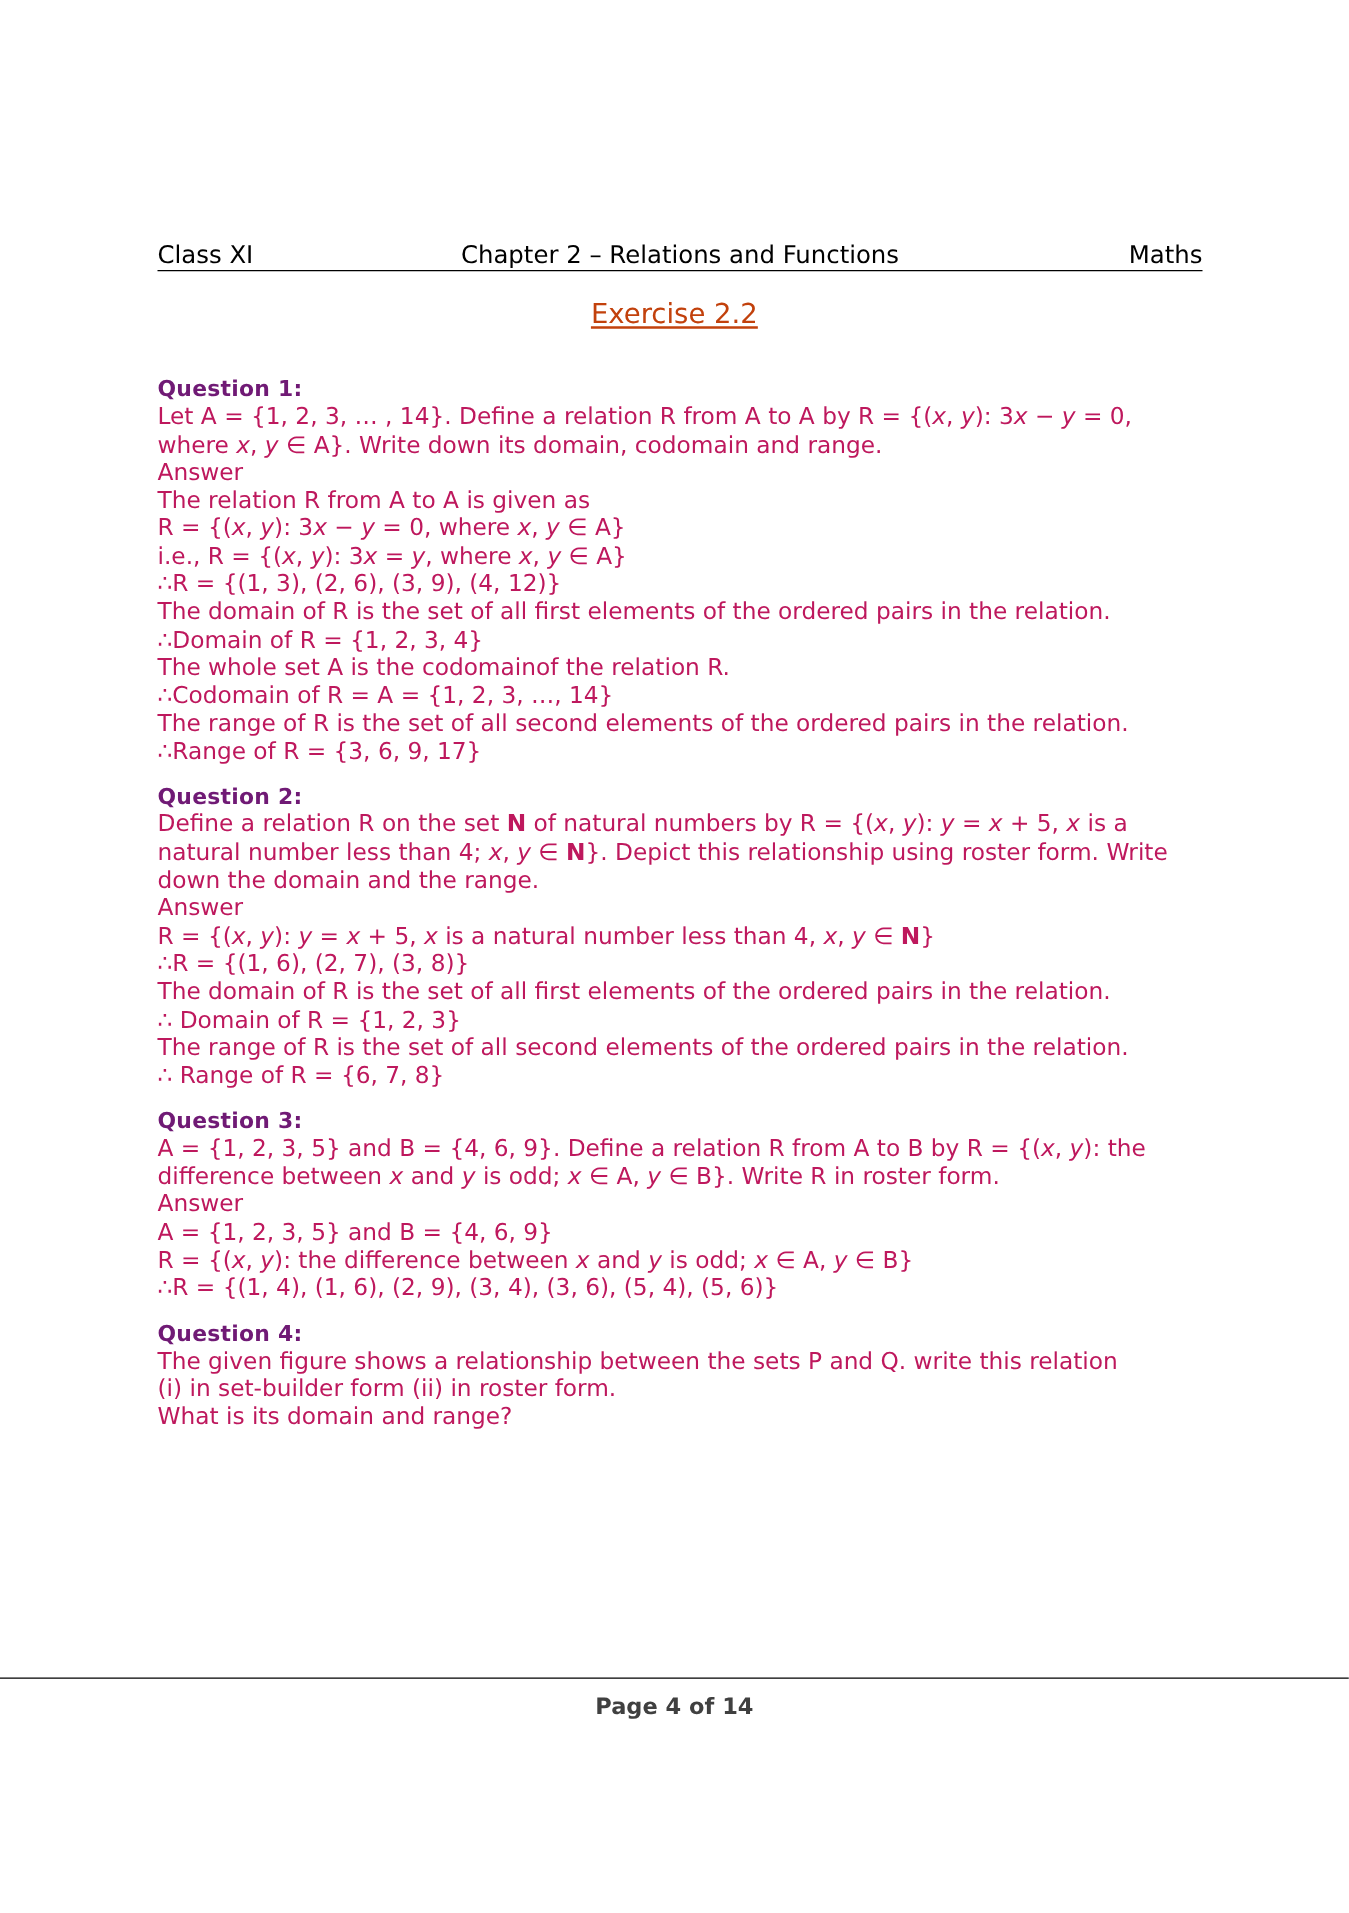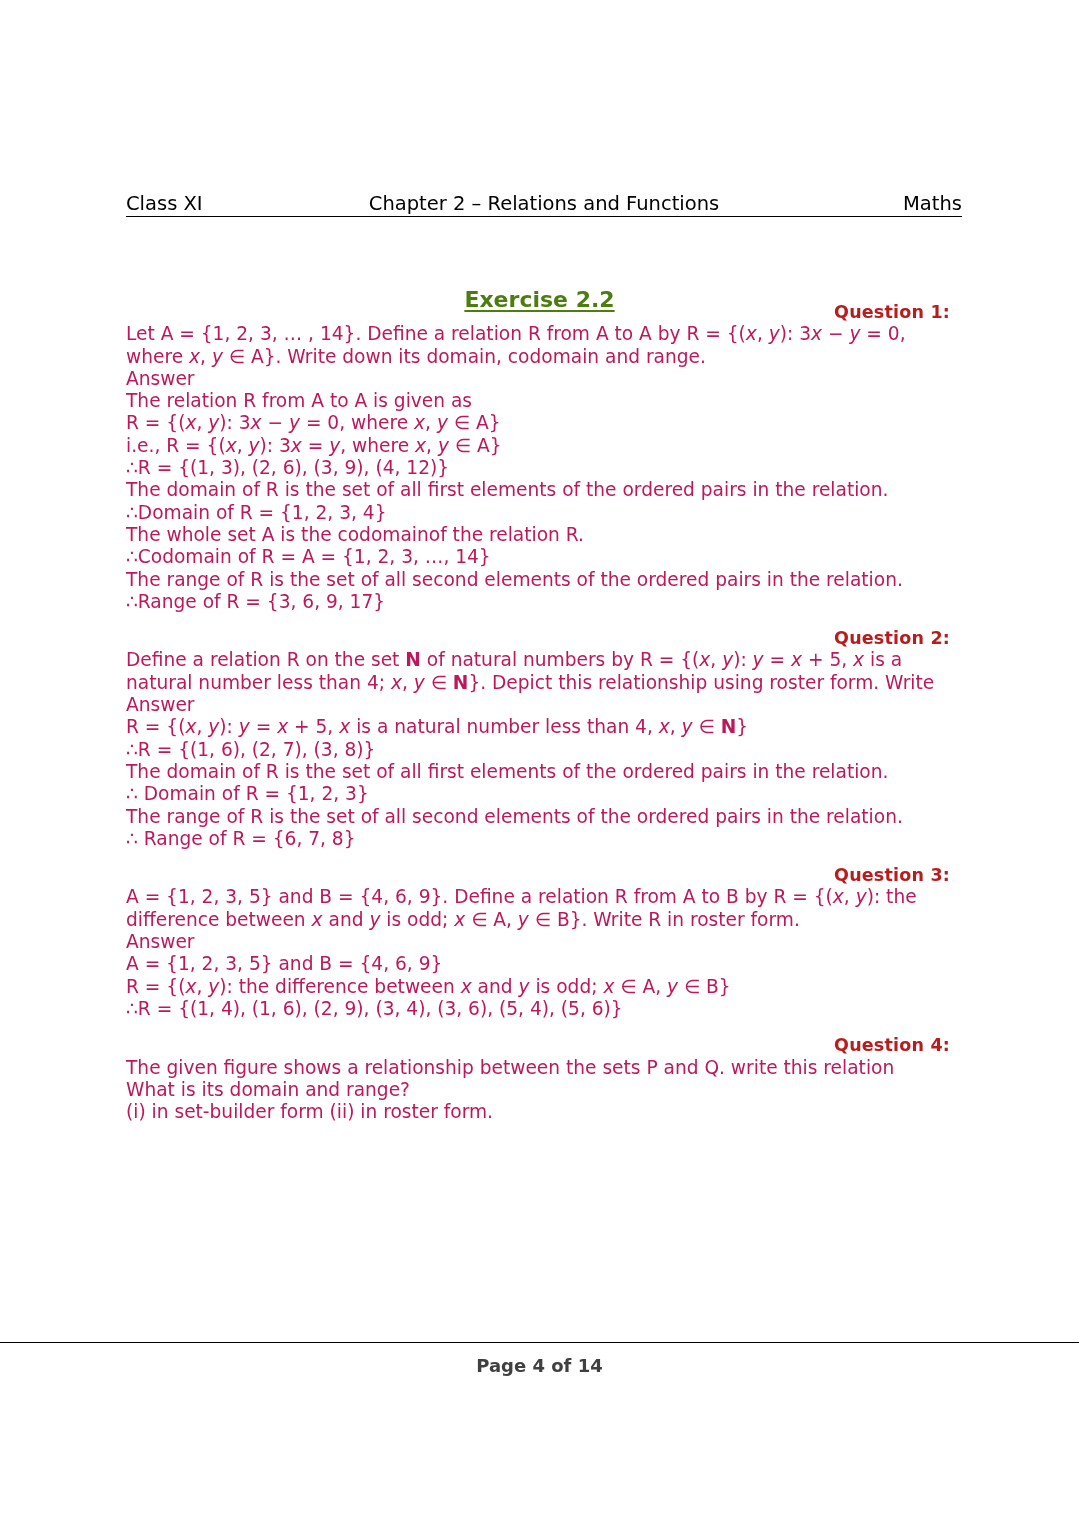--- a/index.html
+++ b/index.html
@@ -53,45 +53,43 @@
   }
 
   
   .exercise-title {
     position: absolute;
     left: 0;
     top: 239px;
     width: 1079px;
     text-align: center;
     font-size: 22px;
-    font-weight: bold;
-    color: #4d7c0f;
+    font-weight: normal;
+    color: #c2410c;
     text-decoration: underline;
     text-underline-offset: 3px;
-    margin-top: 48px;
   }
 
   
   .content {
     position: absolute;
     left: 126px;
     top: 301px;
     width: 824px;
   }
 
   .qblock {
     margin-bottom: 14px;
   }
   .qlabel {
     font-size: 17.5px;
     line-height: 22.3px;
     font-weight: bold;
-    color: #b91c1c;
+    color: #701a75;
     letter-spacing: 0.2px;
-    text-align: right;
   }
   .line {
     font-size: 18.6px;
     line-height: 22.3px;
     color: #be185d;
     white-space: pre-wrap;
   }
   .line i {
     font-style: italic;
   }
@@ -147,41 +145,42 @@
         <div class="line">∴Domain of R = {1, 2, 3, 4}</div>
         <div class="line">The whole set A is the codomainof the relation R.</div>
         <div class="line">∴Codomain of R = A = {1, 2, 3, …, 14}</div>
         <div class="line">The range of R is the set of all second elements of the ordered pairs in the relation.</div>
         <div class="line">∴Range of R = {3, 6, 9, 17}</div>
       </div>
       <div class="qblock">
         <div class="qlabel">Question 2:</div>
         <div class="line">Define a relation R on the set <b>N</b> of natural numbers by R = {(<i>x</i>, <i>y</i>): <i>y</i> = <i>x</i> + 5, <i>x</i> is a</div>
         <div class="line">natural number less than 4; <i>x</i>, <i>y</i> ∈ <b>N</b>}. Depict this relationship using roster form. Write</div>
+        <div class="line">down the domain and the range.</div>
         <div class="line">Answer</div>
         <div class="line">R = {(<i>x</i>, <i>y</i>): <i>y</i> = <i>x</i> + 5, <i>x</i> is a natural number less than 4, <i>x</i>, <i>y</i> ∈ <b>N</b>}</div>
         <div class="line">∴R = {(1, 6), (2, 7), (3, 8)}</div>
         <div class="line">The domain of R is the set of all first elements of the ordered pairs in the relation.</div>
         <div class="line">∴ Domain of R = {1, 2, 3}</div>
         <div class="line">The range of R is the set of all second elements of the ordered pairs in the relation.</div>
         <div class="line">∴ Range of R = {6, 7, 8}</div>
       </div>
       <div class="qblock">
         <div class="qlabel">Question 3:</div>
         <div class="line">A = {1, 2, 3, 5} and B = {4, 6, 9}. Define a relation R from A to B by R = {(<i>x</i>, <i>y</i>): the</div>
         <div class="line">difference between <i>x</i> and <i>y</i> is odd; <i>x</i> ∈ A, <i>y</i> ∈ B}. Write R in roster form.</div>
         <div class="line">Answer</div>
         <div class="line">A = {1, 2, 3, 5} and B = {4, 6, 9}</div>
         <div class="line">R = {(<i>x</i>, <i>y</i>): the difference between <i>x</i> and <i>y</i> is odd; <i>x</i> ∈ A, <i>y</i> ∈ B}</div>
         <div class="line">∴R = {(1, 4), (1, 6), (2, 9), (3, 4), (3, 6), (5, 4), (5, 6)}</div>
       </div>
       <div class="qblock">
         <div class="qlabel">Question 4:</div>
         <div class="line">The given figure shows a relationship between the sets P and Q. write this relation</div>
+        <div class="line">(i) in set-builder form (ii) in roster form.</div>
         <div class="line">What is its domain and range?</div>
-        <div class="line">(i) in set-builder form (ii) in roster form.</div>
       </div>
     </div>
 
   <div class="footer-rule"></div>
   <div class="footer-text">Page 4 of 14</div>
 
 </div>
 
 </body></html>

